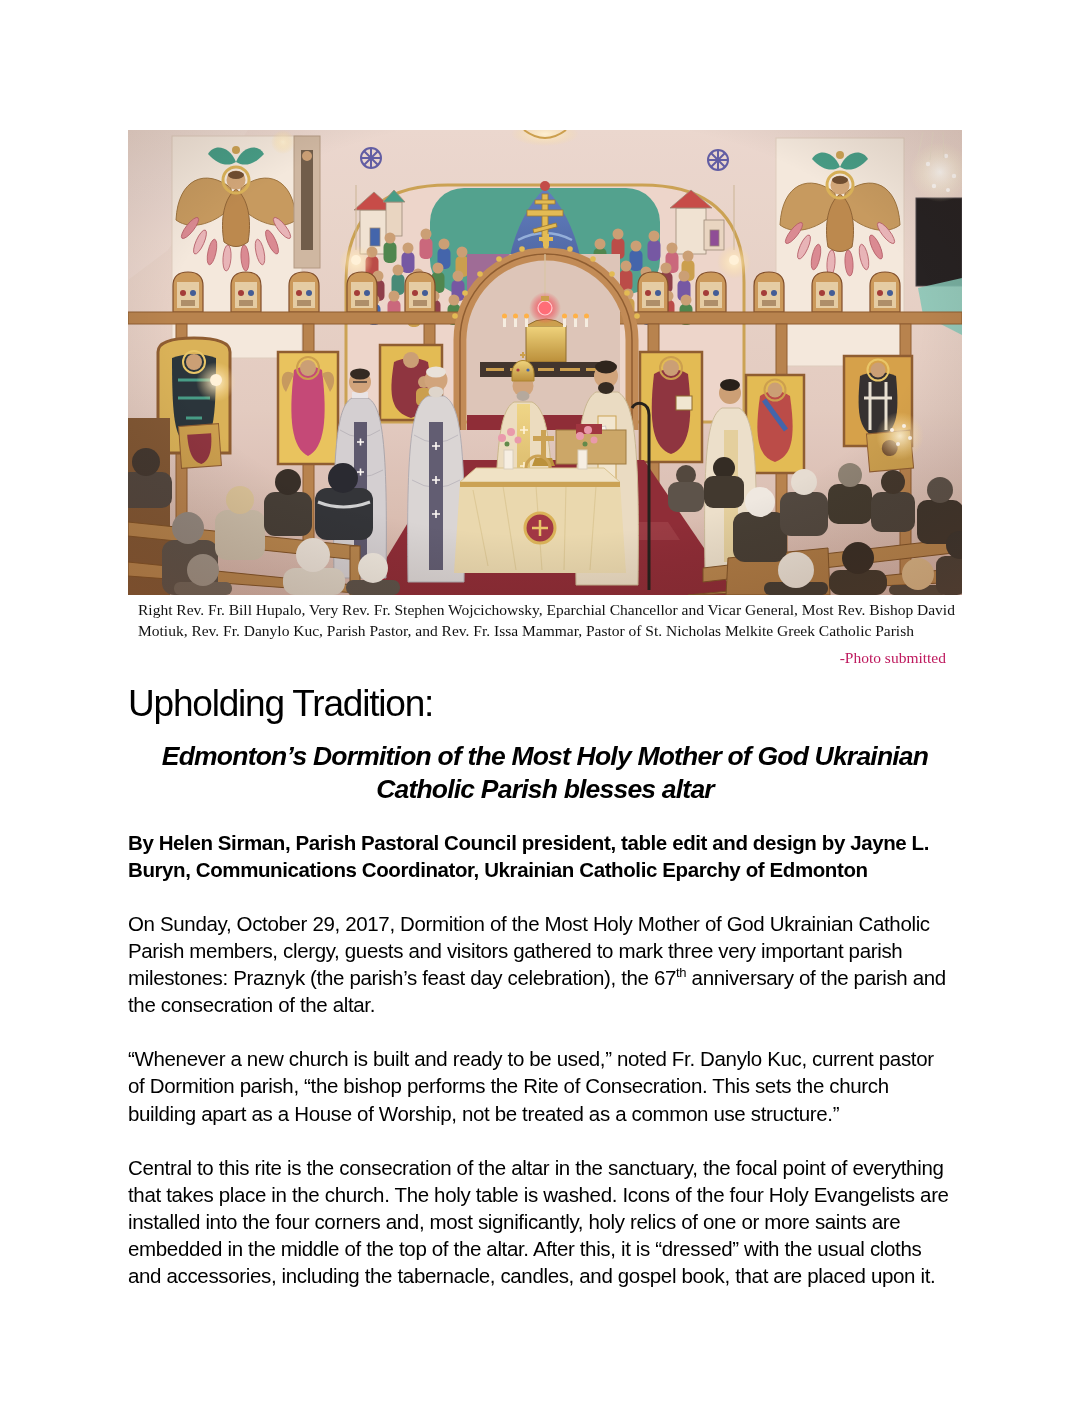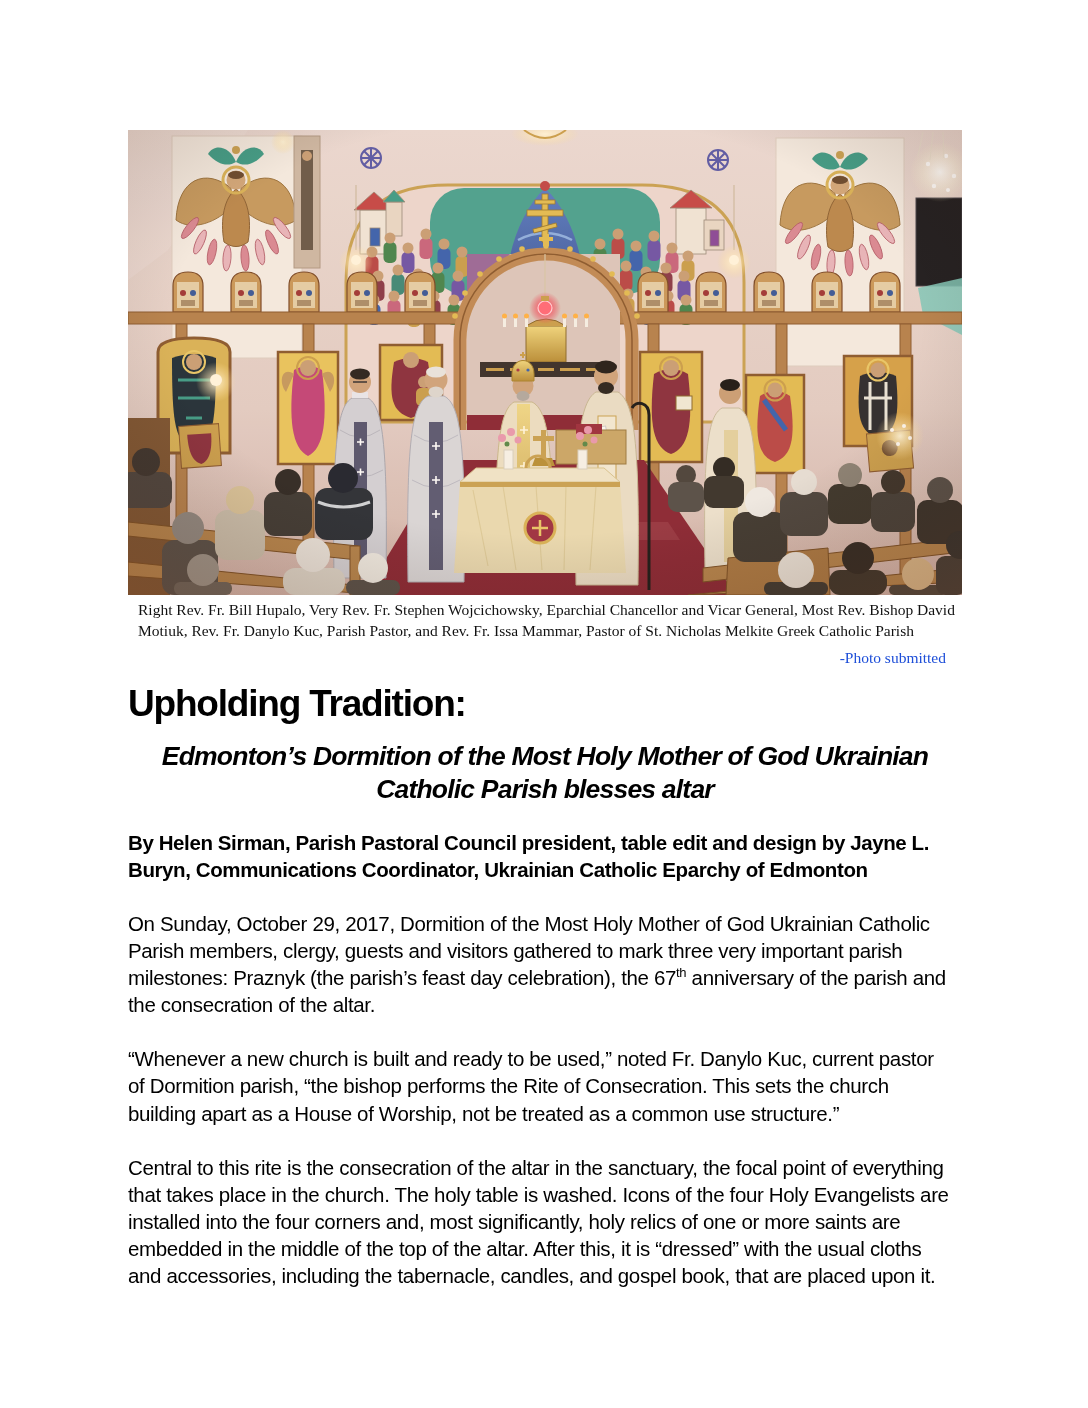--- a/index.html
+++ b/index.html
@@ -3,23 +3,23 @@
 <meta charset="utf-8">
 <style>
   html,body{margin:0;padding:0;background:#ffffff;}
   .page{position:relative;width:1088px;height:1408px;background:#fff;overflow:hidden;
         font-family:"Liberation Sans",sans-serif;color:#000;}
   .content{position:absolute;left:128px;top:130px;width:834px;}
   figure.photo{margin:0;width:834px;height:465px;line-height:0;}
   figure.photo svg{display:block;}
   .caption{font-family:"Liberation Serif",serif;font-size:15.5px;line-height:1.35;
            color:#111;margin:5px 4px 0 10px;}
-  .credit{font-family:"Liberation Serif",serif;font-size:15.5px;color:#1d4ed8;
+  .credit{font-family:"Liberation Serif",serif;font-size:15.5px;color:#be185d;
           text-align:right;margin:7px 16px 0 0;}
-  h1.title{font-size:37px;font-weight:bold;letter-spacing:-1.2px;margin:18px 0 16px 0;line-height:1.05;}
+  h1.title{font-size:37px;font-weight:normal;letter-spacing:-1.2px;margin:18px 0 16px 0;line-height:1.05;}
   h2.subtitle{font-size:26.5px;font-weight:bold;font-style:italic;letter-spacing:-0.8px;
               margin:6px 0 0 0;line-height:1.25;text-align:center;}
   p.byline{font-size:20.5px;font-weight:bold;letter-spacing:-0.4px;line-height:1.3;margin:24px 0 0 0;}
   p.body{font-size:20.5px;letter-spacing:-0.35px;line-height:1.32;margin:27px 12px 0 0;}
   p.body sup{font-size:13px;line-height:0;}
 </style>
 </head>
 <body>
 
 <main class="page">

